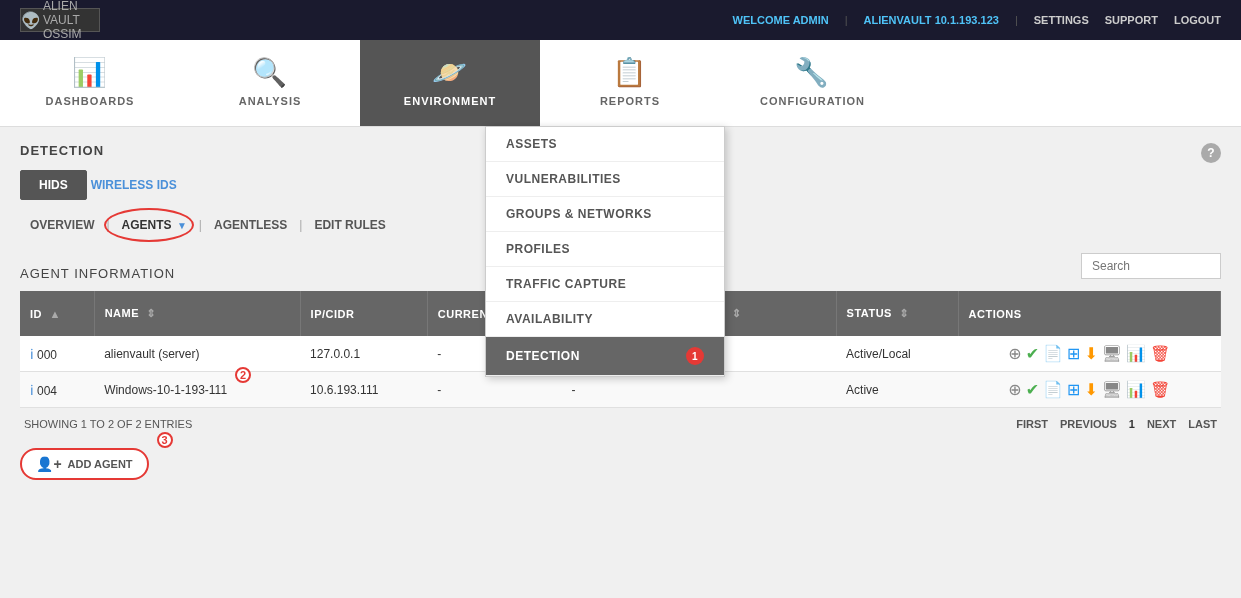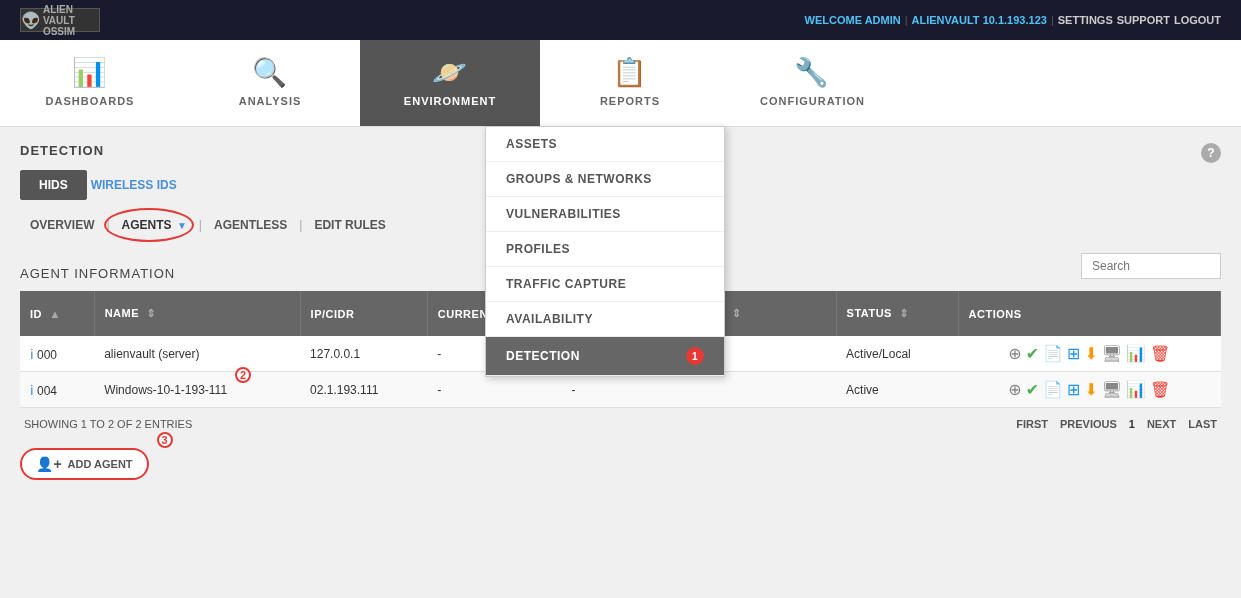--- a/index.html
+++ b/index.html
@@ -15,21 +15,21 @@
       padding: 0 20px;
       height: 40px;
       font-size: 11px;
     }
     .top-bar-left { display: flex; align-items: center; gap: 10px; }
     .logo-box {
       width: 80px; height: 24px; background: #333;
       display: flex; align-items: center; justify-content: center;
       border: 1px solid #555; font-size: 9px; color: #aaa; gap: 2px;
     }
-    .top-bar-right { display: flex; align-items: center; gap: 4px; font-size: 11px; }
+    .top-bar-right { display: flex; align-items: center; gap: 16px; font-size: 11px; }
     .top-bar-right span { color: #ccc; }
     .top-bar-right .highlight { color: #4fc3f7; font-weight: bold; }
     .top-bar-right .sep { color: #555; }
     .top-bar-right a { color: #ccc; text-decoration: none; font-weight: bold; }
 
     
     .main-nav {
       background: #fff;
       display: flex;
       border-bottom: 1px solid #ddd;
@@ -152,21 +152,21 @@
       right: 20px; top: 16px;
     }
   </style>
 </head>
 <body>
 
 <div class="top-bar">
   <div class="top-bar-left">
     <div class="logo-box">
       <span style="font-size:16px;">👽</span>
-      <span style="font-size:10px; font-weight:bold; color:#aaa;">ALIEN VAULT OSSIM</span>
+      <span style="font-size:12px; font-weight:normal; color:#aaa;">ALIEN VAULT OSSIM</span>
     </div>
   </div>
   <div class="top-bar-right">
     <span class="highlight">WELCOME ADMIN</span>
     <span class="sep">|</span>
     <span class="highlight">ALIENVAULT 10.1.193.123</span>
     <span class="sep">|</span>
     <a>SETTINGS</a>
     <a>SUPPORT</a>
     <a>LOGOUT</a>
@@ -190,22 +190,22 @@
     <span class="nav-icon">📋</span>
     <span>REPORTS</span>
   </div>
   <div class="nav-item">
     <span class="nav-icon">🔧</span>
     <span>CONFIGURATION</span>
   </div>
 
   <div class="dropdown-menu">
     <div class="dropdown-item">ASSETS</div>
+    <div class="dropdown-item">VULNERABILITIES</div>
     <div class="dropdown-item">GROUPS &amp; NETWORKS</div>
-    <div class="dropdown-item">VULNERABILITIES</div>
     <div class="dropdown-item">PROFILES</div>
     <div class="dropdown-item">TRAFFIC CAPTURE</div>
     <div class="dropdown-item">AVAILABILITY</div>
     <div class="dropdown-item active-drop" style="display:flex;align-items:center;justify-content:space-between;">
       <span>DETECTION</span>
       <span style="background:#e53935;color:#fff;border-radius:50%;width:18px;height:18px;display:flex;align-items:center;justify-content:center;font-size:10px;font-weight:bold;">1</span>
     </div>
   </div>
 </div>
 
@@ -282,21 +282,21 @@
             <span class="action-icon red">🗑</span>
           </div>
         </td>
       </tr>
       <tr>
         <td>
           <span class="info-icon">ℹ</span>
           <span>004</span>
         </td>
         <td>Windows-10-1-193-111</td>
-        <td>02.1.193.111</td>
+        <td>10.6.193.111</td>
         <td>-</td>
         <td>-</td>
         <td class="status-active">Active</td>
         <td>
           <div class="actions-cell">
             <span class="action-icon gray">⊕</span>
             <span class="action-icon green">✔</span>
             <span class="action-icon blue">📄</span>
             <span class="action-icon blue">⊞</span>
             <span class="action-icon orange">⬇</span>

